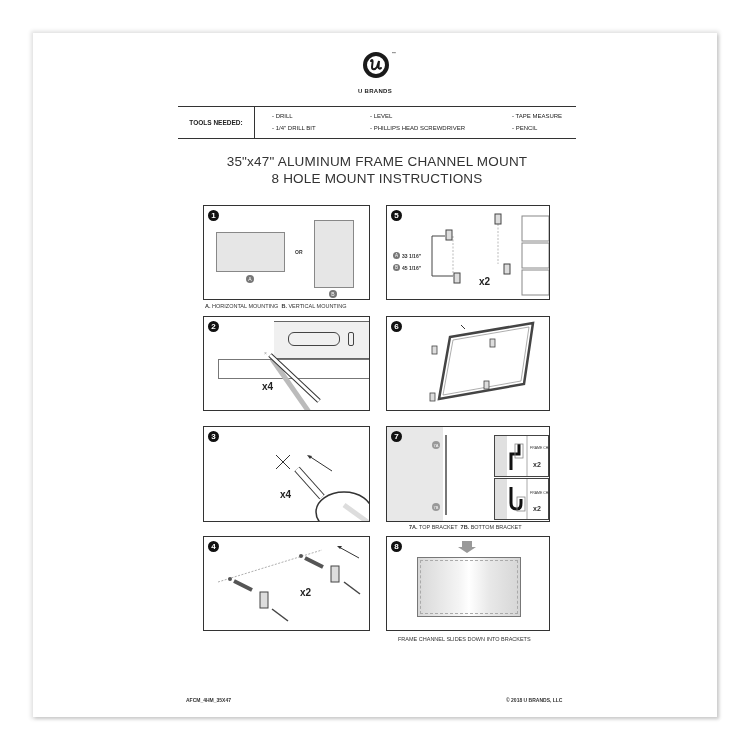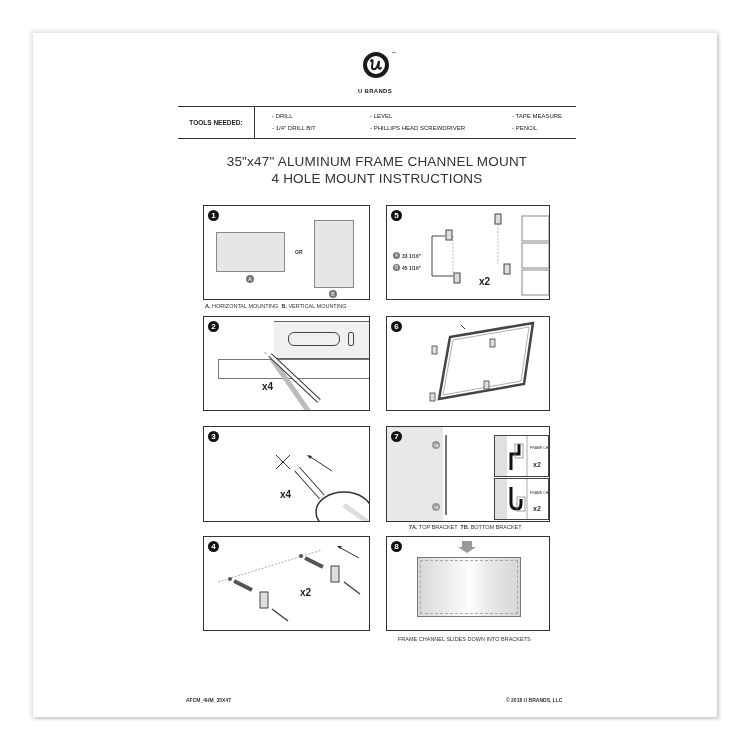--- a/index.html
+++ b/index.html
@@ -47,21 +47,21 @@
   <div class="tool" style="left:94px;top:6px;">- DRILL</div>
   <div class="tool" style="left:94px;top:18px;">- 1/4" DRILL BIT</div>
   <div class="tool" style="left:192px;top:6px;">- LEVEL</div>
   <div class="tool" style="left:192px;top:18px;">- PHILLIPS HEAD SCREWDRIVER</div>
   <div class="tool" style="left:334px;top:6px;">- TAPE MEASURE</div>
   <div class="tool" style="left:334px;top:18px;">- PENCIL</div>
 </div>
 
 <div class="abs title">
   <div>35"x47" ALUMINUM FRAME CHANNEL MOUNT</div>
-  <div>4 HOLE MOUNT INSTRUCTIONS</div>
+  <div>8 HOLE MOUNT INSTRUCTIONS</div>
 </div>
 
 <div class="panel" style="left:203px;top:205px;width:167px;height:95px;">
   <div class="num">1</div>
   <div class="abs" style="left:12px;top:26px;width:67px;height:38px;background:#e6e6e6;border:1.5px solid #888;"></div>
   <div class="small" style="left:91px;top:43px;font-weight:bold;">OR</div>
   <div class="abs" style="left:110px;top:14px;width:38px;height:66px;background:#e6e6e6;border:1.5px solid #888;"></div>
   <div class="abs" style="left:42px;top:69px;width:8px;height:8px;border-radius:50%;background:#777;color:#fff;font-size:5px;display:flex;align-items:center;justify-content:center;">A</div>
   <div class="abs" style="left:125px;top:84px;width:8px;height:8px;border-radius:50%;background:#777;color:#fff;font-size:5px;display:flex;align-items:center;justify-content:center;">B</div>
 </div>

